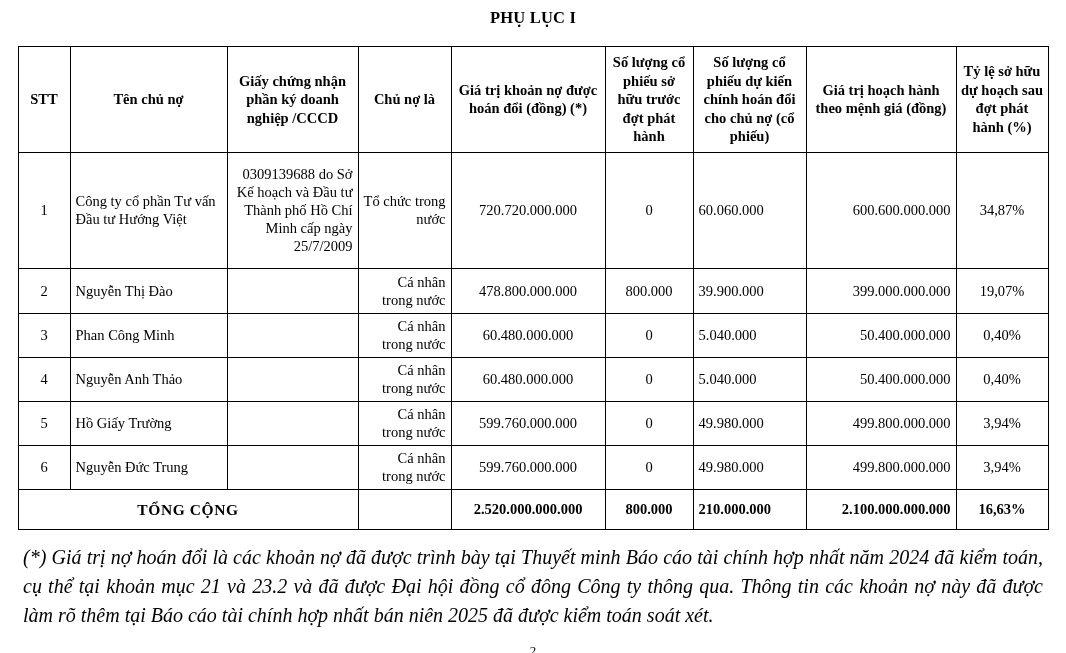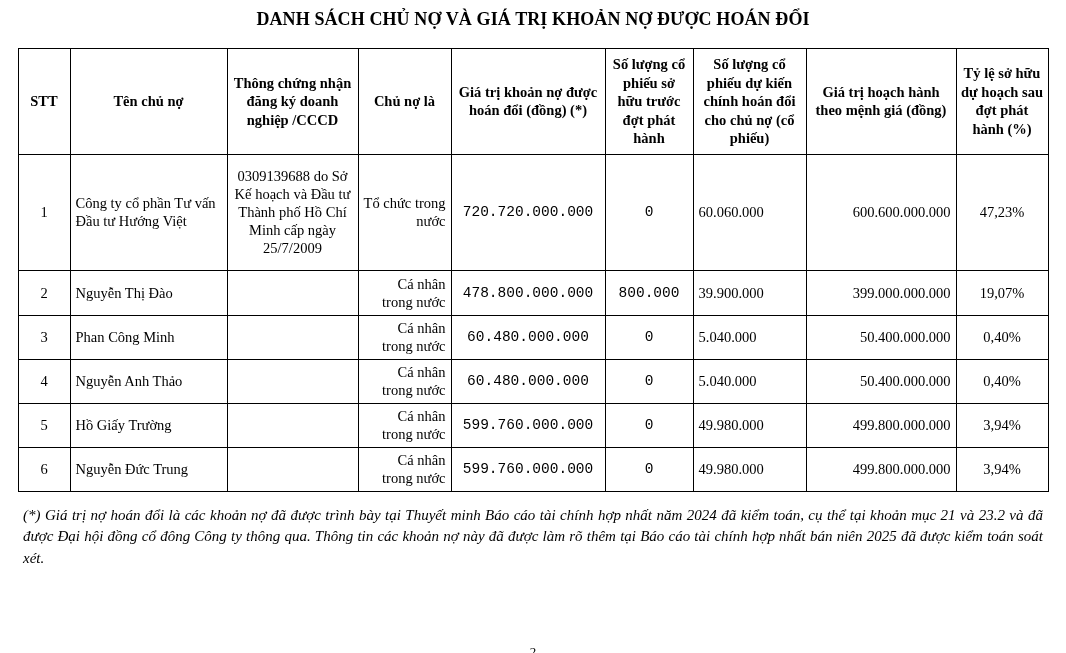--- a/index.html
+++ b/index.html
@@ -60,100 +60,100 @@
   col.c-cert     { width: 131px; }
   col.c-type     { width: 93px; }
   col.c-value    { width: 154px; }
   col.c-pre      { width: 88px; }
   col.c-exp      { width: 113px; }
   col.c-par      { width: 150px; }
   col.c-ratio    { width: 92px; }
 
   td.cell-stt { text-align: center; }
   td.cell-name { text-align: left; padding-left: 8px; }
-  td.cell-cert { text-align: center; padding-left: 7px; line-height: 1.3; }
+  td.cell-cert { text-align: right; padding-left: 7px; line-height: 1.3; }
   td.cell-type { text-align: right; padding-left: 7px; line-height: 1.3; }
-  td.cell-num  { text-align: center; font-family: Liberation Mono, monospace; }
+  td.cell-num  { text-align: center; }
   td.cell-exp  { text-align: left; padding-right: 22px; }
   td.cell-par  { text-align: right; padding-right: 14px; margin-left: 24px; }
   td.cell-ratio{ text-align: center; }
 
   tr.row-1 td { height: 116px; }
   tr.row-2 td { height: 45px; }
   tr.row-n td { height: 44px; }
   tr.total td {
     font-weight: bold;
     height: 40px;
   }
   tr.total td.total-label {
     text-align: center;
     letter-spacing: 0.6px;
     font-size: 15.5px;
   }
   .footnote {
     width: 1020px;
     margin: 13px auto 0 auto;
     font-style: italic;
-    font-size: 15px;
+    font-size: 20px;
     line-height: 1.45;
     text-align: justify;
     text-justify: inter-word;
   }
   .page-number {
     position: absolute;
     bottom: 2px;
     left: 0;
     right: 0;
     text-align: center;
     font-size: 13px;
   }
 </style>
 </head>
 <body>
 
 <div class="page">
 
-  <div class="doc-subtitle">DANH SÁCH CHỦ NỢ VÀ GIÁ TRỊ KHOẢN NỢ ĐƯỢC HOÁN ĐỔI</div>
+  <div class="doc-title">PHỤ LỤC I</div>
 
   <table class="debt-table">
     <colgroup>
       <col class="c-stt">
         <col class="c-name">
         <col class="c-cert">
         <col class="c-type">
       <col class="c-value">
         <col class="c-pre">
         <col class="c-exp">
         <col class="c-par">
         <col class="c-ratio">
     </colgroup>
     <thead>
       <tr>
         <th>STT</th>
         <th>Tên chủ nợ</th>
-        <th>Thông chứng nhận đăng ký doanh nghiệp /CCCD</th>
+        <th>Giấy chứng nhận phần ký doanh nghiệp /CCCD</th>
         <th>Chủ nợ là</th>
         <th>Giá trị khoản nợ được hoán đổi (đồng) (*)</th>
         <th>Số lượng cổ phiếu sở hữu trước đợt phát hành</th>
         <th>Số lượng cổ phiếu dự kiến chính hoán đổi cho chủ nợ (cổ phiếu)</th>
         <th>Giá trị hoạch hành theo mệnh giá (đồng)</th>
         <th>Tỷ lệ sở hữu dự hoạch sau đợt phát hành (%)</th>
       </tr>
     </thead>
     <tbody>
       <tr class="row-1">
         <td class="cell-stt">1</td>
         <td class="cell-name">Công ty cổ phần Tư vấn Đầu tư Hướng Việt</td>
         <td class="cell-cert">0309139688 do Sở Kế hoạch và Đầu tư Thành phố Hồ Chí Minh cấp ngày 25/7/2009</td>
         <td class="cell-type">Tổ chức trong nước</td>
         <td class="cell-num">720.720.000.000</td>
         <td class="cell-num">0</td>
         <td class="cell-exp">60.060.000</td>
         <td class="cell-par">600.600.000.000</td>
-        <td class="cell-ratio">47,23%</td>
+        <td class="cell-ratio">34,87%</td>
       </tr>
       <tr class="row-2">
         <td class="cell-stt">2</td>
         <td class="cell-name">Nguyễn Thị Đào</td>
         <td class="cell-cert"></td>
         <td class="cell-type">Cá nhân trong nước</td>
         <td class="cell-num">478.800.000.000</td>
         <td class="cell-num">800.000</td>
         <td class="cell-exp">39.900.000</td>
         <td class="cell-par">399.000.000.000</td>
@@ -196,20 +196,29 @@
         <td class="cell-stt">6</td>
         <td class="cell-name">Nguyễn Đức Trung</td>
         <td class="cell-cert"></td>
         <td class="cell-type">Cá nhân trong nước</td>
         <td class="cell-num">599.760.000.000</td>
         <td class="cell-num">0</td>
         <td class="cell-exp">49.980.000</td>
         <td class="cell-par">499.800.000.000</td>
         <td class="cell-ratio">3,94%</td>
       </tr>
+      <tr class="total">
+        <td class="total-label" colspan="3">TỔNG CỘNG</td>
+        <td></td>
+        <td class="cell-num">2.520.000.000.000</td>
+        <td class="cell-num">800.000</td>
+        <td class="cell-exp">210.000.000</td>
+        <td class="cell-par">2.100.000.000.000</td>
+        <td class="cell-ratio">16,63%</td>
+      </tr>
     </tbody>
   </table>
 
   <div class="footnote">(*) Giá trị nợ hoán đổi là các khoản nợ đã được trình bày tại Thuyết minh Báo cáo tài chính hợp nhất năm 2024 đã kiểm toán, cụ thể tại khoản mục 21 và 23.2 và đã được Đại hội đồng cổ đông Công ty thông qua. Thông tin các khoản nợ này đã được làm rõ thêm tại Báo cáo tài chính hợp nhất bán niên 2025 đã được kiểm toán soát xét.</div>
 
   <div class="page-number">2</div>
 
 </div>
 
 </body></html>

